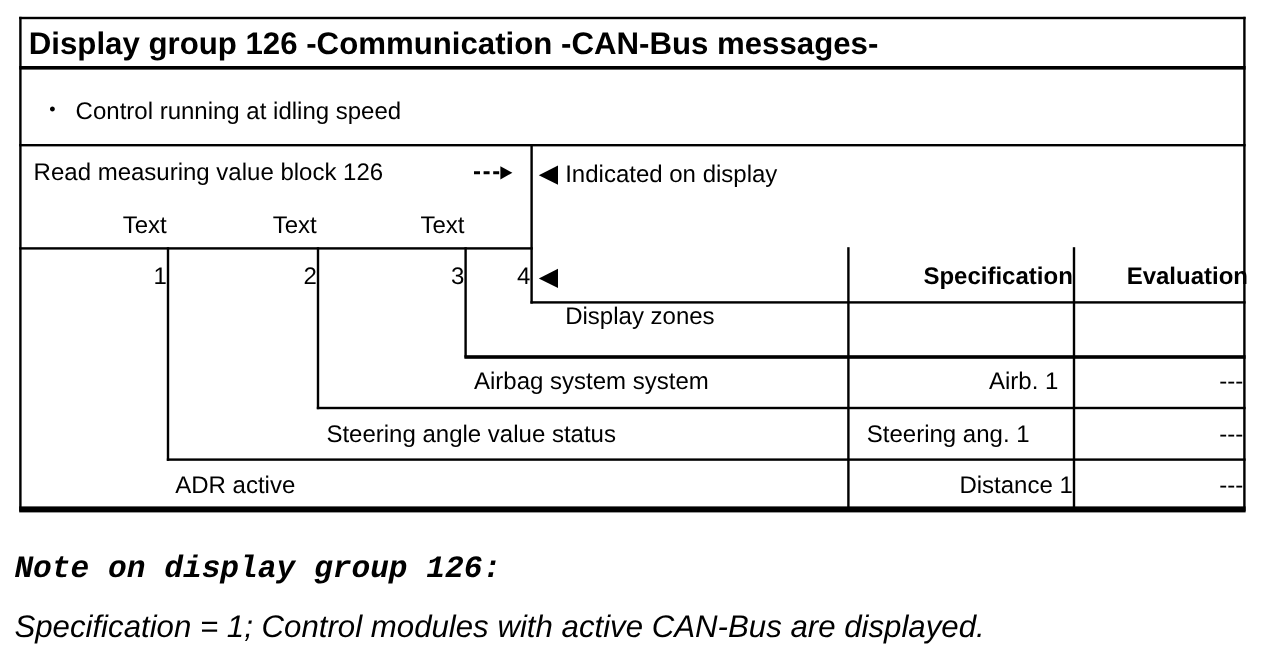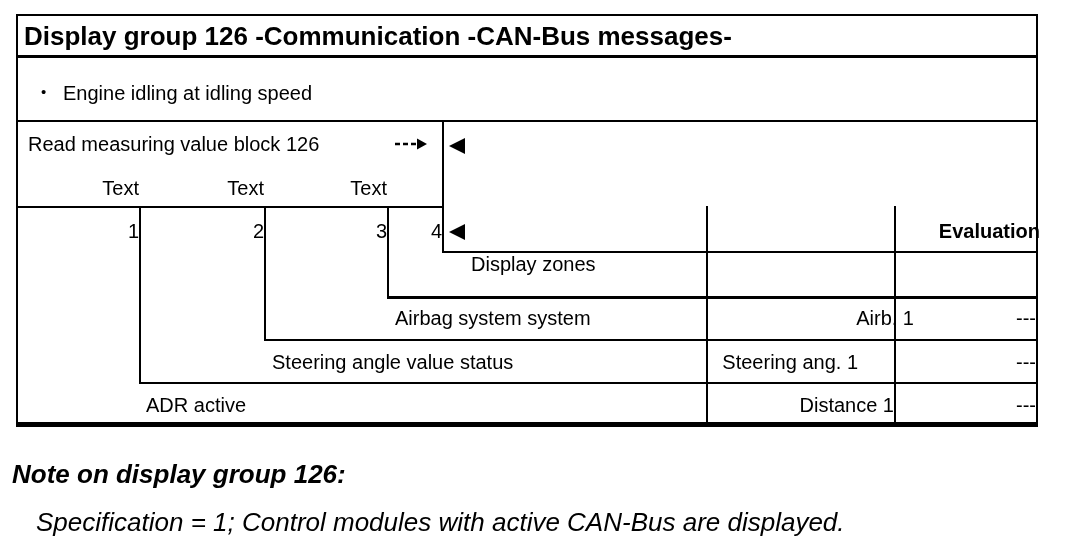--- a/index.html
+++ b/index.html
@@ -45,56 +45,58 @@
   <div class="ln" style="left:706px;top:206px;width:2px;height:220px;"></div>
   <div class="ln" style="left:894px;top:206px;width:2px;height:220px;"></div>
   <div class="ln" style="left:387px;top:296px;width:651px;height:3px;"></div>
   <div class="ln" style="left:264px;top:339px;width:774px;height:2px;"></div>
   <div class="ln" style="left:139px;top:382px;width:899px;height:2px;"></div>
   <div class="ln" style="left:16px;top:422px;width:1022px;height:5px;"></div>
 
   <div class="txt b sz21" style="left:24px;top:24px;">Display group 126 -Communication -CAN-Bus messages-</div>
 
   <span class="bullet" style="left:41px;top:84px;">•</span>
-  <div class="txt" style="left:63px;top:81px;">Engine idling at idling speed</div>
+  <div class="txt" style="left:63px;top:81px;">Control running at idling speed</div>
 
   <div class="txt" style="left:28px;top:132px;">Read measuring value block 126</div>
   <svg style="left:394px;top:137px;" width="34" height="14" viewBox="0 0 34 14">
     <line x1="1" y1="7" x2="23" y2="7" stroke="#000" stroke-width="2.5" stroke-dasharray="5,3"></line>
     <polygon points="23,1.5 33,7 23,12.5" fill="#000"></polygon>
   </svg>
   <div class="tri" style="left:449px;top:138px;"></div>
+  <div class="txt" style="left:471px;top:134px;">Indicated on display</div>
 
   <div class="txt ctr" style="left:16px;top:176px;width:123px;">Text</div>
   <div class="txt ctr" style="left:141px;top:176px;width:123px;">Text</div>
   <div class="txt ctr" style="left:266px;top:176px;width:121px;">Text</div>
 
   <div class="txt ctr" style="left:16px;top:219px;width:123px;">1</div>
   <div class="txt ctr" style="left:141px;top:219px;width:123px;">2</div>
   <div class="txt ctr" style="left:266px;top:219px;width:121px;">3</div>
   <div class="txt ctr" style="left:389px;top:219px;width:53px;">4</div>
 
   <div class="tri" style="left:449px;top:224px;"></div>
   <div class="txt" style="left:471px;top:220px;margin-top:32px;">Display zones</div>
+  <div class="txt ctr b" style="left:708px;top:219px;width:186px;">Specification</div>
   <div class="txt ctr b" style="left:896px;top:219px;width:144px;">Evaluation</div>
 
   <div>
     <div class="txt" style="left:395px;top:306px;">Airbag system system</div>
-    <div class="txt ctr" style="left:724px;top:306px;width:190px;">Airb. 1</div>
+    <div class="txt ctr" style="left:692px;top:306px;width:190px;">Airb. 1</div>
     <div class="txt ctr" style="left:896px;top:306px;width:140px;">---</div>
   </div>
 
   <div>
     <div class="txt" style="left:272px;top:350px;">Steering angle value status</div>
     <div class="txt ctr" style="left:708px;top:350px;width:150px;">Steering ang. 1</div>
     <div class="txt ctr" style="left:896px;top:350px;width:140px;">---</div>
   </div>
 
   <div>
     <div class="txt" style="left:146px;top:393px;">ADR active</div>
     <div class="txt ctr" style="left:708px;top:393px;width:186px;">Distance 1</div>
     <div class="txt ctr" style="left:896px;top:393px;width:140px;">---</div>
   </div>
 
-  <div class="txt b i sz21" style="left:12px;top:462px;">Note on display group 126:</div>
-  <div class="txt i sz21" style="left:12px;top:510px;margin-left:24px;">Specification = 1; Control modules with active CAN-Bus are displayed.</div>
+  <div class="txt b i sz21" style="left:12px;top:462px;font-family:Liberation Mono, monospace;">Note on display group 126:</div>
+  <div class="txt i sz21" style="left:12px;top:510px;">Specification = 1; Control modules with active CAN-Bus are displayed.</div>
 
 </div>
 
 </body></html>

